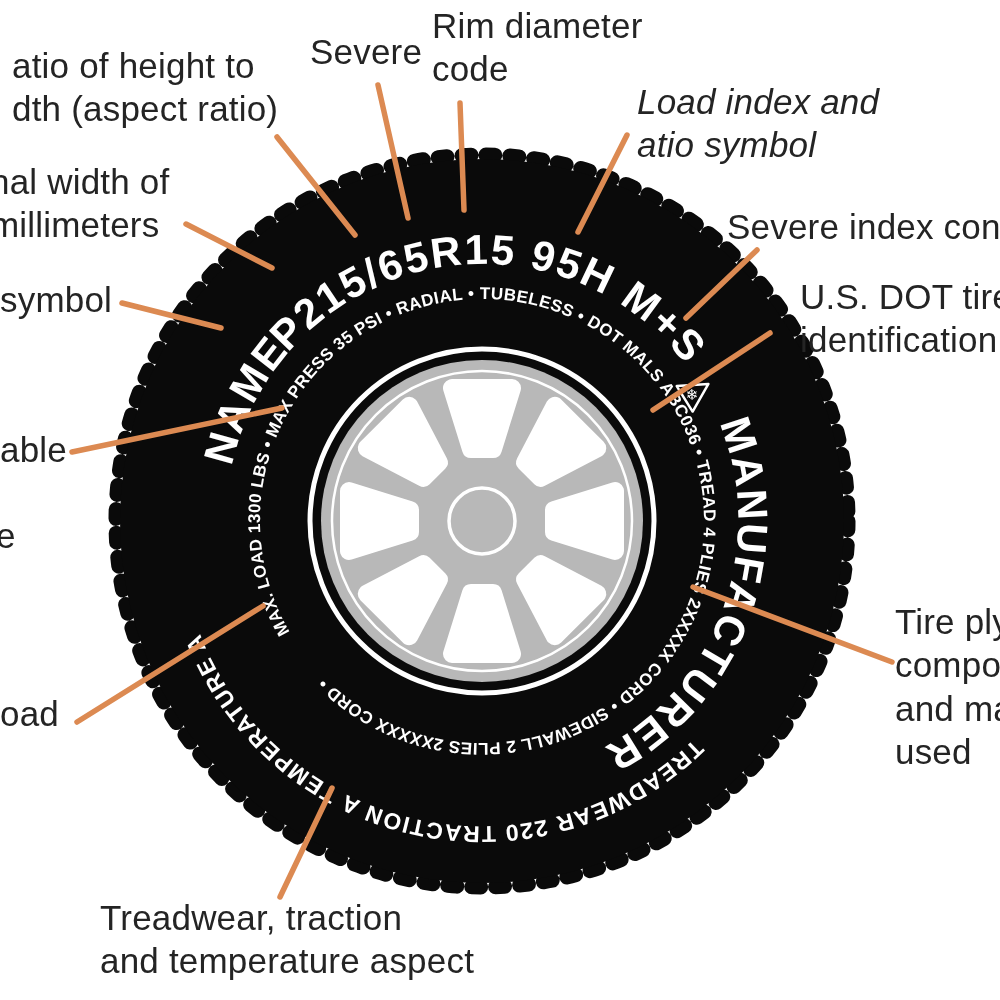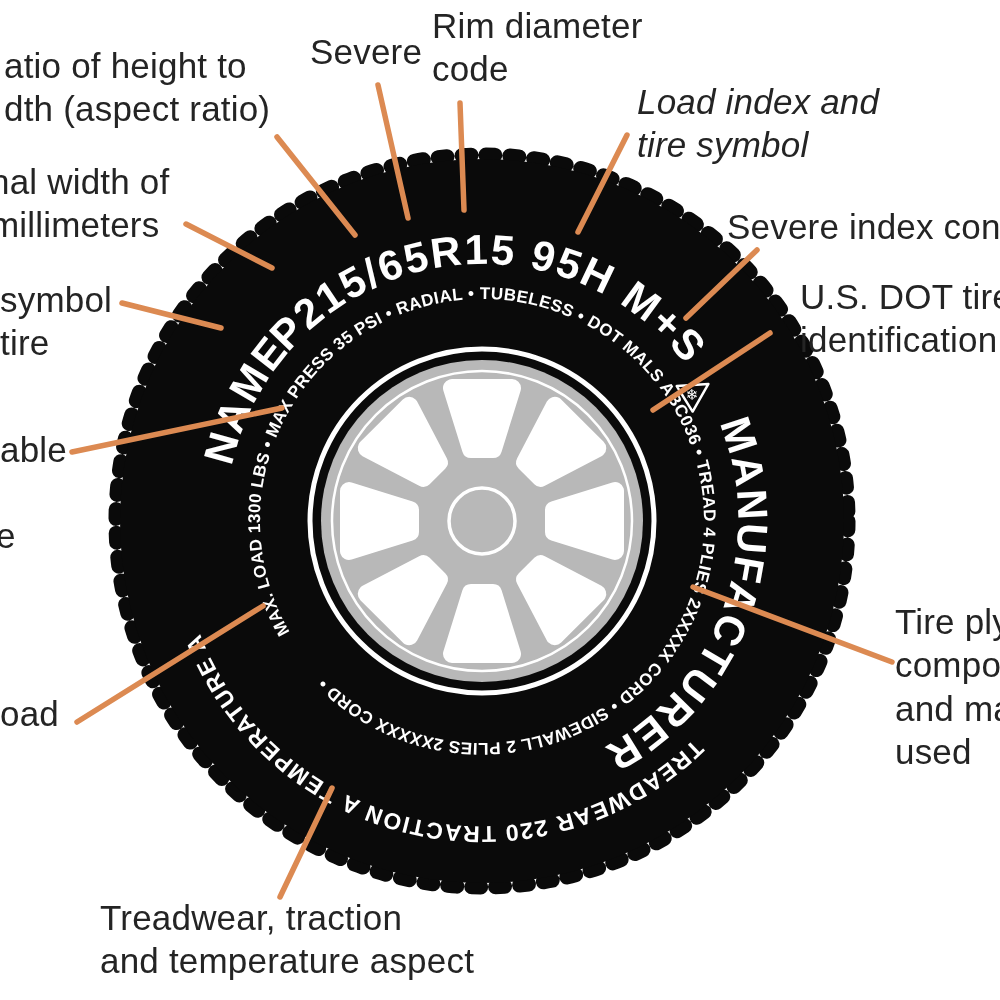--- a/index.html
+++ b/index.html
@@ -106,47 +106,46 @@
     <line class="leader" x1="122" y1="303" x2="221" y2="328"></line>
     <line class="leader" x1="757" y1="250" x2="686" y2="318"></line>
     <line class="leader" x1="770" y1="333" x2="653" y2="410"></line>
     <line class="leader" x1="72" y1="452" x2="282" y2="408"></line>
     <line class="leader" x1="77" y1="722" x2="263" y2="606"></line>
     <line class="leader" x1="280" y1="897" x2="332" y2="788"></line>
     <line class="leader" x1="892" y1="662" x2="693" y2="587"></line>
   </g>
 </svg>
 
-<div class="label" style="left:4px;top:44px;">
+<div class="label" style="left:12px;top:44px;">
   <div>atio of height to</div>
   <div>dth (aspect ratio)</div>
 </div>
 
 <div class="label" style="left:310px;top:30px;">
   <div>Severe</div>
 </div>
 
 <div class="label" style="left:432px;top:4px;">
   <div>Rim diameter</div>
   <div>code</div>
 </div>
 
 <div class="label" style="left:637px;top:80px;font-style:italic;">
   <div>Load index and</div>
-  <div>tire symbol</div>
+  <div>atio symbol</div>
 </div>
 
 <div class="label" style="left:-10px;top:160px;">
   <div>nal width of</div>
   <div>millimeters</div>
 </div>
 
 <div class="label" style="left:0px;top:278px;">
   <div>symbol</div>
-  <div>tire</div>
 </div>
 
 <div class="label" style="left:727px;top:205px;">
   <div>Severe index con</div>
 </div>
 
 <div class="label" style="left:800px;top:275px;">
   <div>U.S. DOT tire</div>
   <div>identification</div>
 </div>

